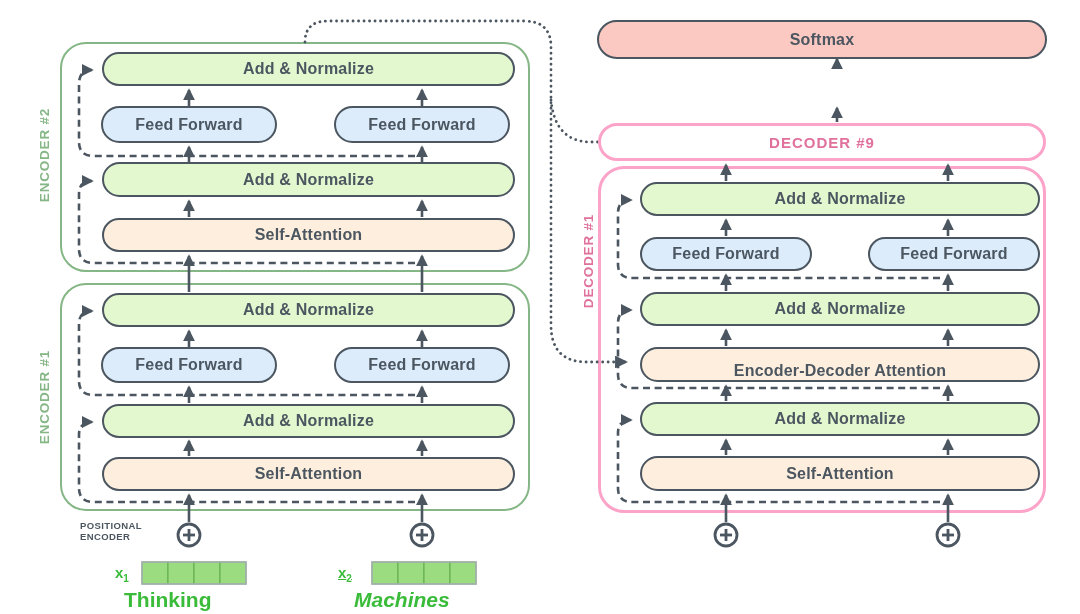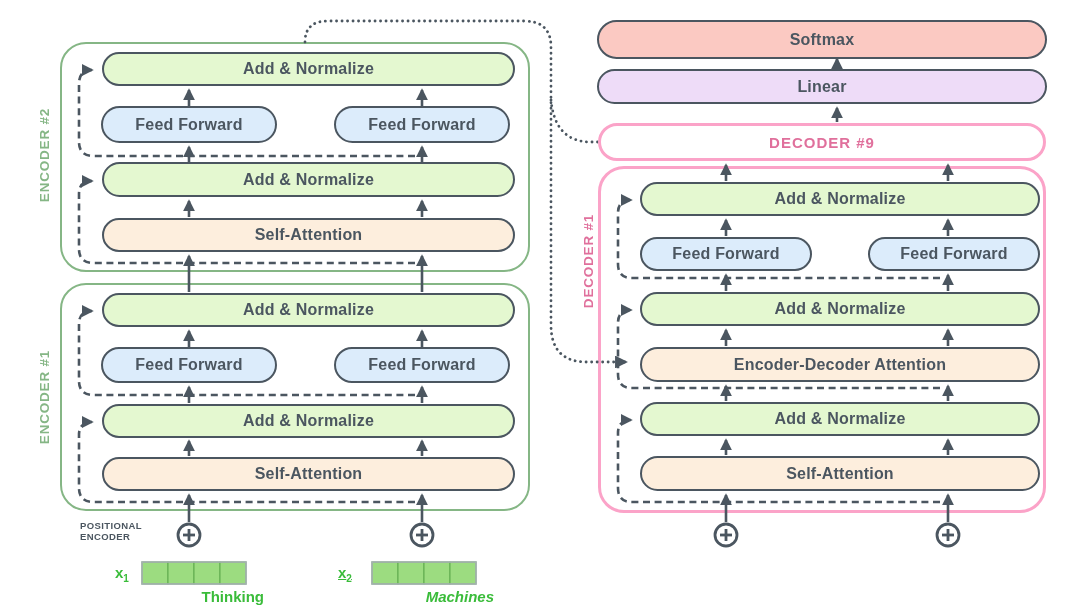--- a/index.html
+++ b/index.html
@@ -46,22 +46,22 @@
   .vlabel.pink{color:var(--label-pink);}
   .posenc{
     position:absolute;text-align:left;font-size:9.5px;font-weight:700;color:var(--ink);
     letter-spacing:.4px;line-height:10.5px;
   }
   .xlabel{
     position:absolute;font-size:15px;font-weight:700;color:var(--bright-green);
   }
   .xlabel sub{font-size:10px;}
   .word{
-    position:absolute;font-size:15px;font-weight:700;color:var(--bright-green);
-    text-align:right;width:140px;
+    position:absolute;font-size:21px;font-weight:700;color:var(--bright-green);
+    text-align:left;width:140px;
   }
   svg{position:absolute;left:0;top:0;}
 </style>
 </head>
 <body>
 
 <div id="stage">
 
   <div class="frame green" style="left:60px;top:42px;width:470px;height:230px;"></div>
   <div class="frame green" style="left:60px;top:283px;width:470px;height:228px;"></div>
@@ -194,40 +194,37 @@
   <div class="pill green" style="left:102px;top:404px;width:413px;height:34px;">
       <span>Add &amp; Normalize</span>
     </div>
   <div class="pill orange" style="left:102px;top:457px;width:413px;height:34px;">
       <span>Self-Attention</span>
     </div>
 
   <div class="pill salmon" style="left:597px;top:20px;width:450px;height:39px;">
       <span>Softmax</span>
     </div>
-  <div class="pill lavender" style="left:597px;top:69px;width:450px;height:35px;">
-      <span>Linear</span>
-    </div>
   <div class="decoder2-box" style="left:598px;top:123px;width:448px;height:38px;">
       <span>DECODER #9</span>
     </div>
 
   <div class="pill green" style="left:640px;top:182px;width:400px;height:34px;">
       <span>Add &amp; Normalize</span>
     </div>
   <div class="pill blue" style="left:640px;top:237px;width:172px;height:34px;">
       <span>Feed Forward</span>
     </div>
   <div class="pill blue" style="left:868px;top:237px;width:172px;height:34px;">
       <span>Feed Forward</span>
     </div>
   <div class="pill green" style="left:640px;top:292px;width:400px;height:34px;">
       <span>Add &amp; Normalize</span>
     </div>
-  <div class="pill orange" style="left:640px;top:347px;width:400px;height:35px;">
+  <div class="pill orange" style="left:640px;top:347px;width:400px;height:35px;align-items:flex-end;">
       <span>Encoder-Decoder Attention</span>
     </div>
   <div class="pill green" style="left:640px;top:402px;width:400px;height:34px;">
       <span>Add &amp; Normalize</span>
     </div>
   <div class="pill orange" style="left:640px;top:456px;width:400px;height:35px;">
       <span>Self-Attention</span>
     </div>
 
   <div class="vlabel green" style="left:-16px;top:146px;width:120px;height:18px;">

